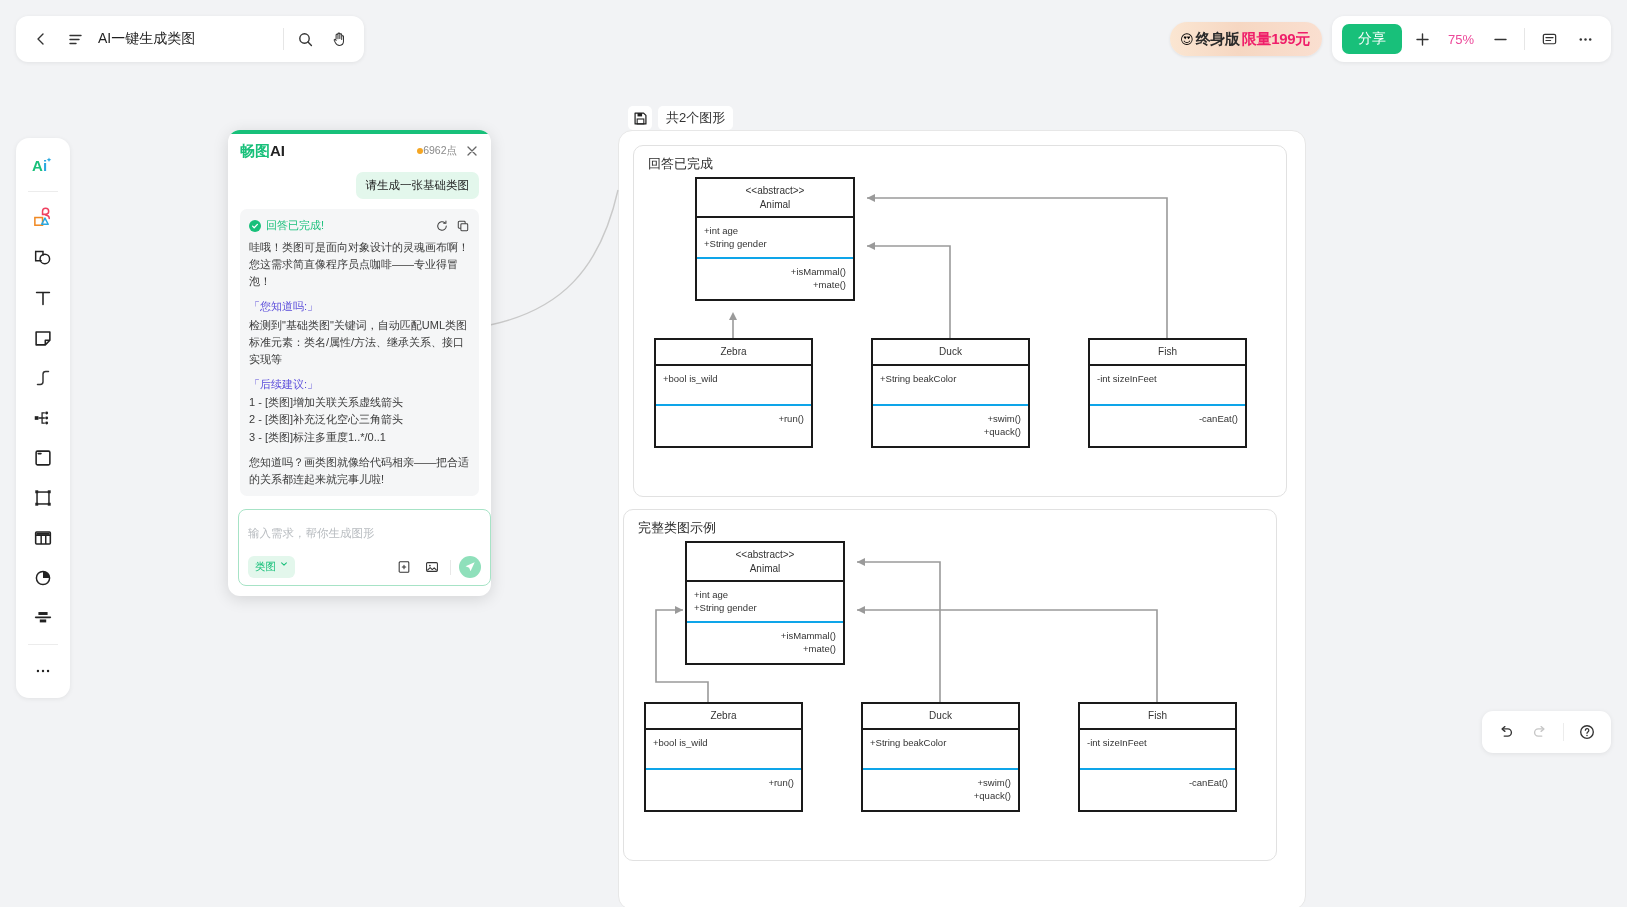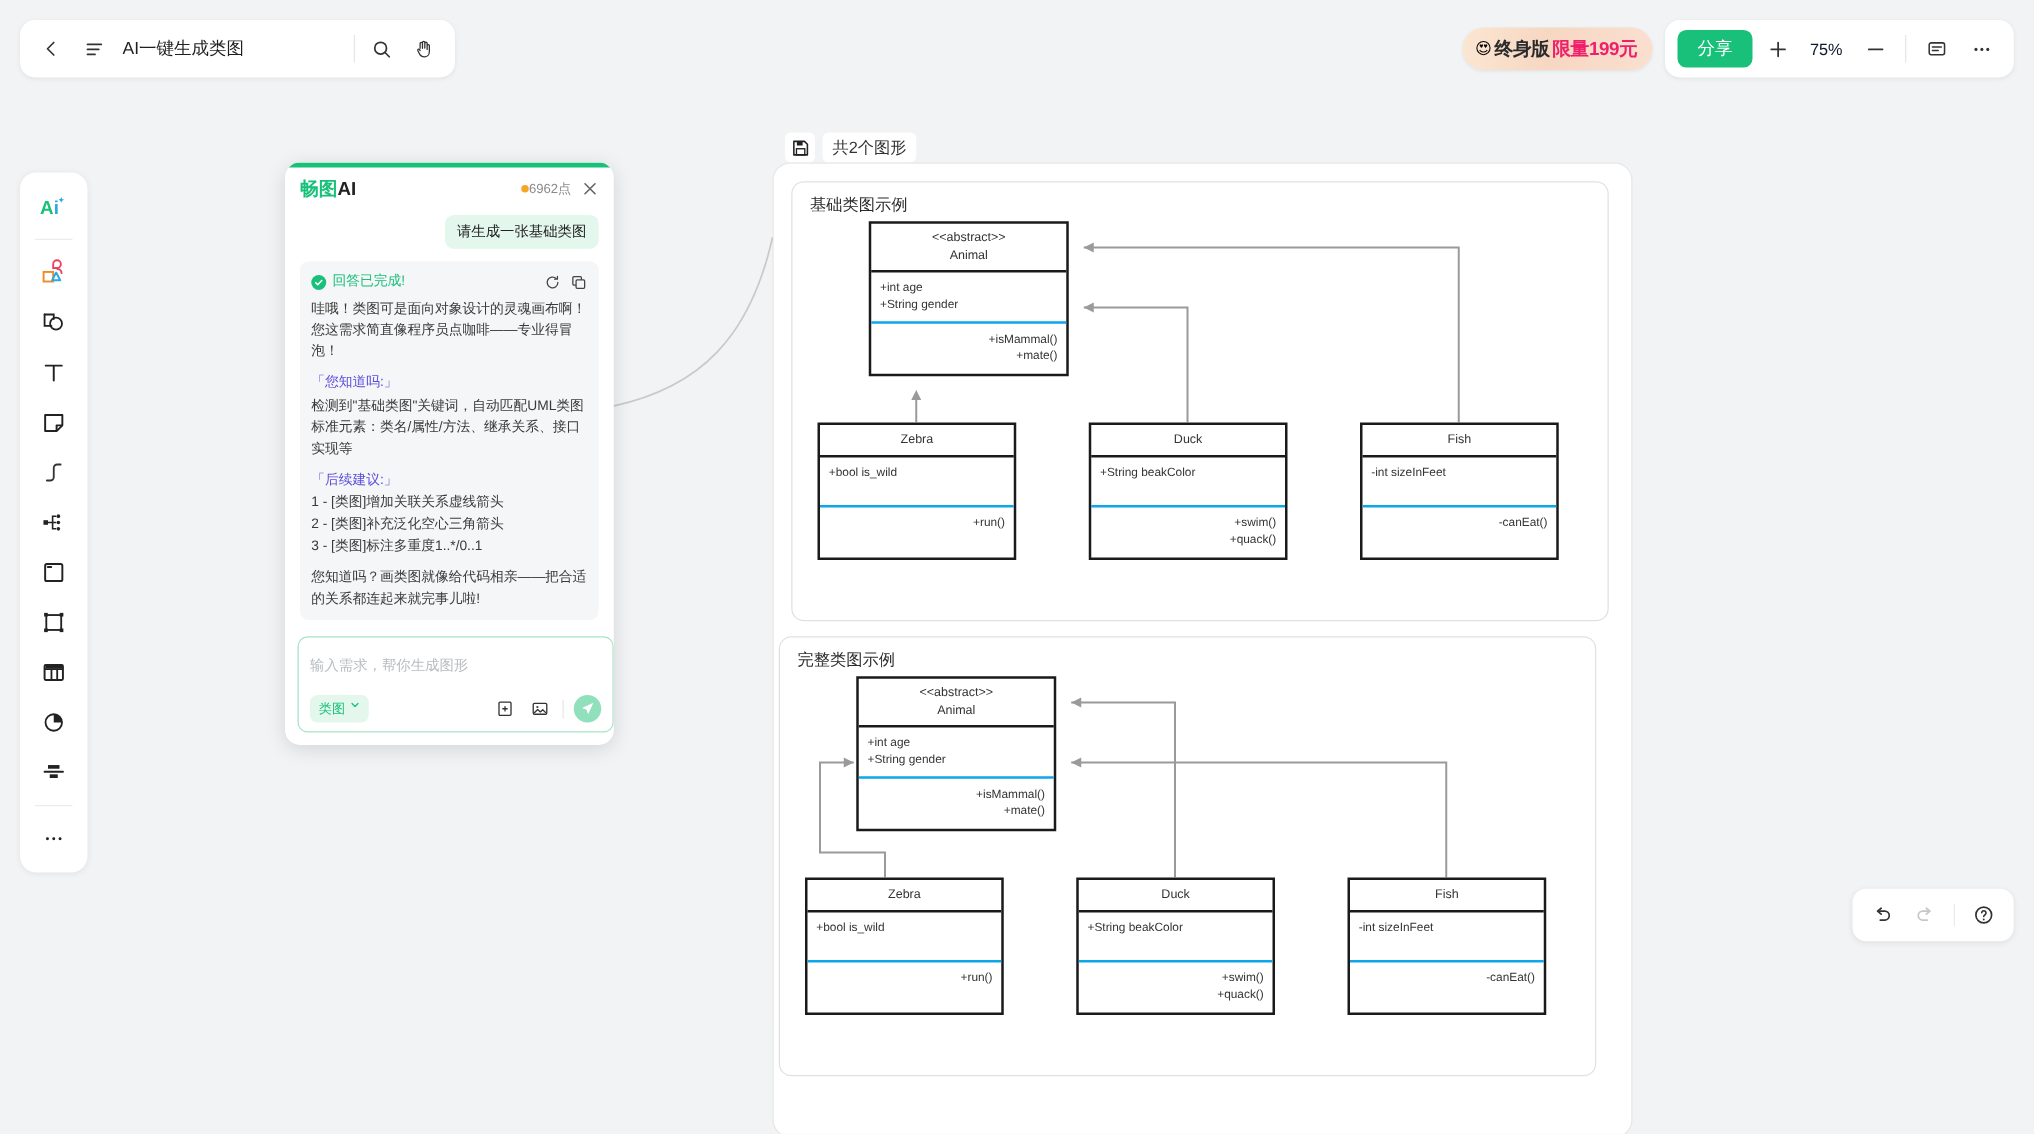--- a/index.html
+++ b/index.html
@@ -43,21 +43,21 @@
   .topbar-panel {
     height: 46px; background:#fff; border-radius:12px;
     display:flex; align-items:center; padding: 0 10px; gap:4px;
     box-shadow: 0 1px 4px rgba(0,0,0,.07);
   }
   .share-btn {
     background:#18c07a; color:#fff; font-size:14px;
     height:30px; padding:0 16px; border:none; border-radius:7px;
     cursor:pointer; font-family:inherit;
   }
-  .zoom-val { font-size:13px; color:#0f172a; min-width:38px; text-align:center; cursor:pointer;}
+  .zoom-val { font-size:13px; color:#ec4899; min-width:38px; text-align:center; cursor:pointer;}
   .tb-btn { width:32px;height:32px;display:flex;align-items:center;justify-content:center;cursor:pointer;border-radius:6px;}
 
   
   .left-rail {
     position:absolute; left:16px; top:138px;
     width:54px; background:#fff; border-radius:13px;
     padding:8px 0; display:flex; flex-direction:column; align-items:center; gap:2px;
     box-shadow:0 1px 5px rgba(0,0,0,.07);
   }
   .rail-item { width:38px;height:38px;display:flex;align-items:center;justify-content:center;cursor:pointer;border-radius:8px;}
@@ -327,21 +327,21 @@
           <rect x="5.4" y="2.5" width="5.5" height="4" fill="#222"></rect>
           <rect x="5" y="9.6" width="8" height="5.9" stroke="#222" stroke-width="1.3"></rect>
         </svg>
       </div>
       <div class="chip-lab">共2个图形</div>
     </div>
 
     <div class="big-frame">
 
       <div class="sub-frame" style="left:14px; top:14px; width:654px; height:352px;">
-        <div class="sub-title">基础类图示例</div>
+        <div class="sub-title">回答已完成</div>
 
         <svg class="svg-layer">
 
           <path d="M533 192 V52 H233" fill="none" stroke="#9a9a9a" stroke-width="1.6"></path>
           <path d="M233 52 l8 -4 v8 z" fill="#9a9a9a"></path>
 
           <path d="M316 192 V100 H233" fill="none" stroke="#9a9a9a" stroke-width="1.6"></path>
           <path d="M233 100 l8 -4 v8 z" fill="#9a9a9a"></path>
 
           <path d="M99 192 V172" fill="none" stroke="#9a9a9a" stroke-width="1.6"></path>

